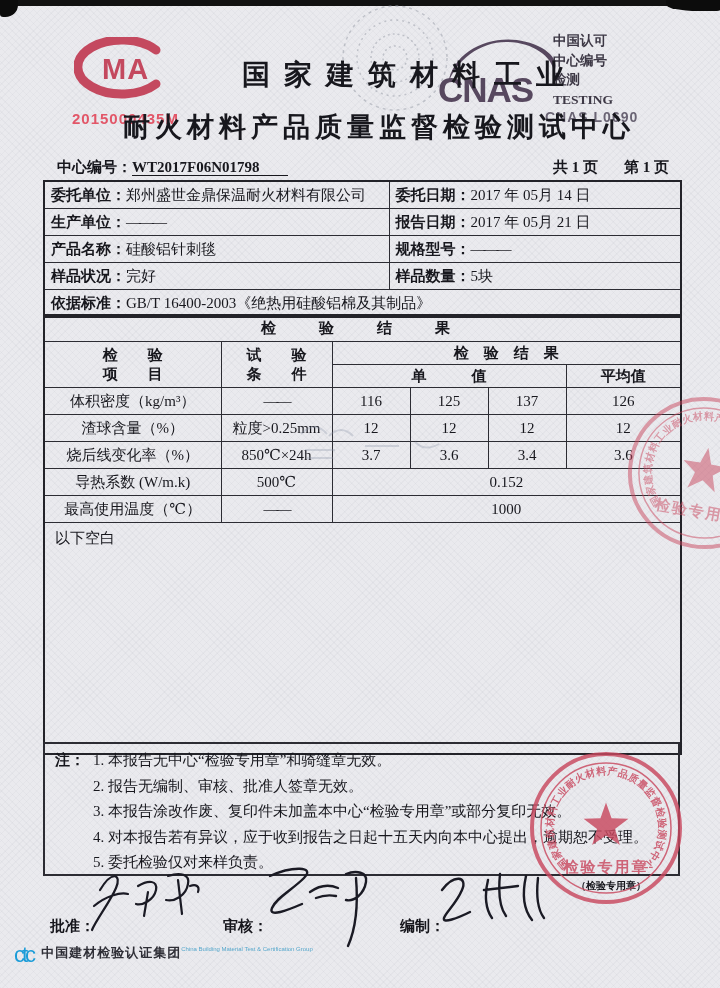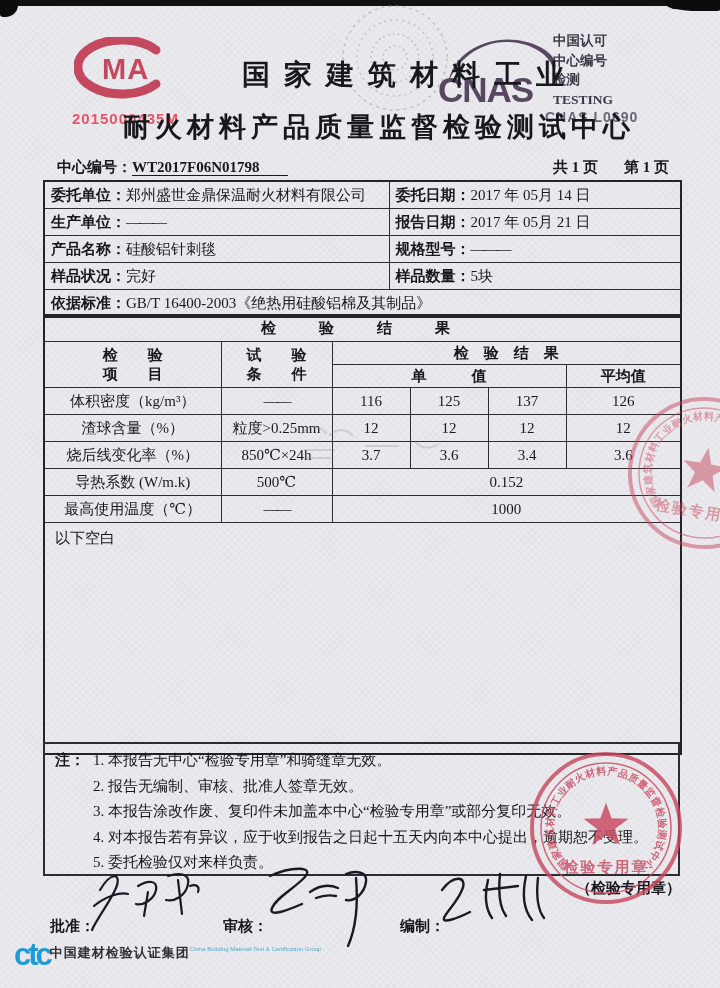--- a/index.html
+++ b/index.html
@@ -39,30 +39,30 @@
   .dash{letter-spacing:-2px;}
   .empty-cell{vertical-align:top;padding:6px 10px;height:218px;}
   .outer2 td{border-color:#2c2c33;}
   
   .notes{position:absolute;top:742px;left:43px;width:637px;height:134px;border:2px solid #2c2c33;box-sizing:border-box;padding:4px 8px 0 10px;z-index:2;}
   .notes-flex{display:flex;}
   .notes-label{font-weight:bold;flex:0 0 38px;line-height:25.5px;}
   .notes-items div{line-height:25.5px;white-space:nowrap;}
   
   .sig-label{position:absolute;top:879px;font-weight:bold;font-size:15px;z-index:3;margin-top:38px;}
-  .stamp-note{position:absolute;top:879px;left:576px;font-size:15px;font-weight:bold;z-index:3;}
+  .stamp-note{position:absolute;top:879px;left:576px;font-size:10px;font-weight:bold;z-index:3;}
   .sigsvg{position:absolute;z-index:4;}
   
   .stamp-main{position:absolute;left:518px;top:740px;z-index:5;opacity:.82;}
   .stamp-edge{position:absolute;left:616px;top:385px;z-index:5;opacity:.5;transform:rotate(10deg);}
   .emboss{position:absolute;left:330px;top:2px;opacity:.55;z-index:1;}
   .artifact{position:absolute;left:295px;top:398px;opacity:.3;z-index:1;}
   
   .footer{position:absolute;left:14px;top:942px;display:flex;align-items:flex-start;z-index:2;}
-  .ctc-logo{font-family:"Liberation Sans","DejaVu Sans",sans-serif;font-size:31px;font-weight:700;color:#1b9cd8;letter-spacing:-3px;line-height:26px;margin-right:0;}
+  .ctc-logo{font-family:"Liberation Sans","DejaVu Sans",sans-serif;font-size:22px;font-weight:400;color:#1b9cd8;letter-spacing:-3px;line-height:26px;margin-right:8px;}
   .ctc-names{display:flex;flex-direction:row;padding-top:2px;}
   .ctc-cn{font-size:13px;font-weight:bold;color:#2e2e36;letter-spacing:1px;}
   .ctc-en{font-size:6px;color:#57a8cc;margin-top:2px;font-family:"Liberation Sans","DejaVu Sans",sans-serif;}
   .cnas-logo{z-index:2;}
 </style>
 </head>
 <body>
 
 <div class="page">
 

